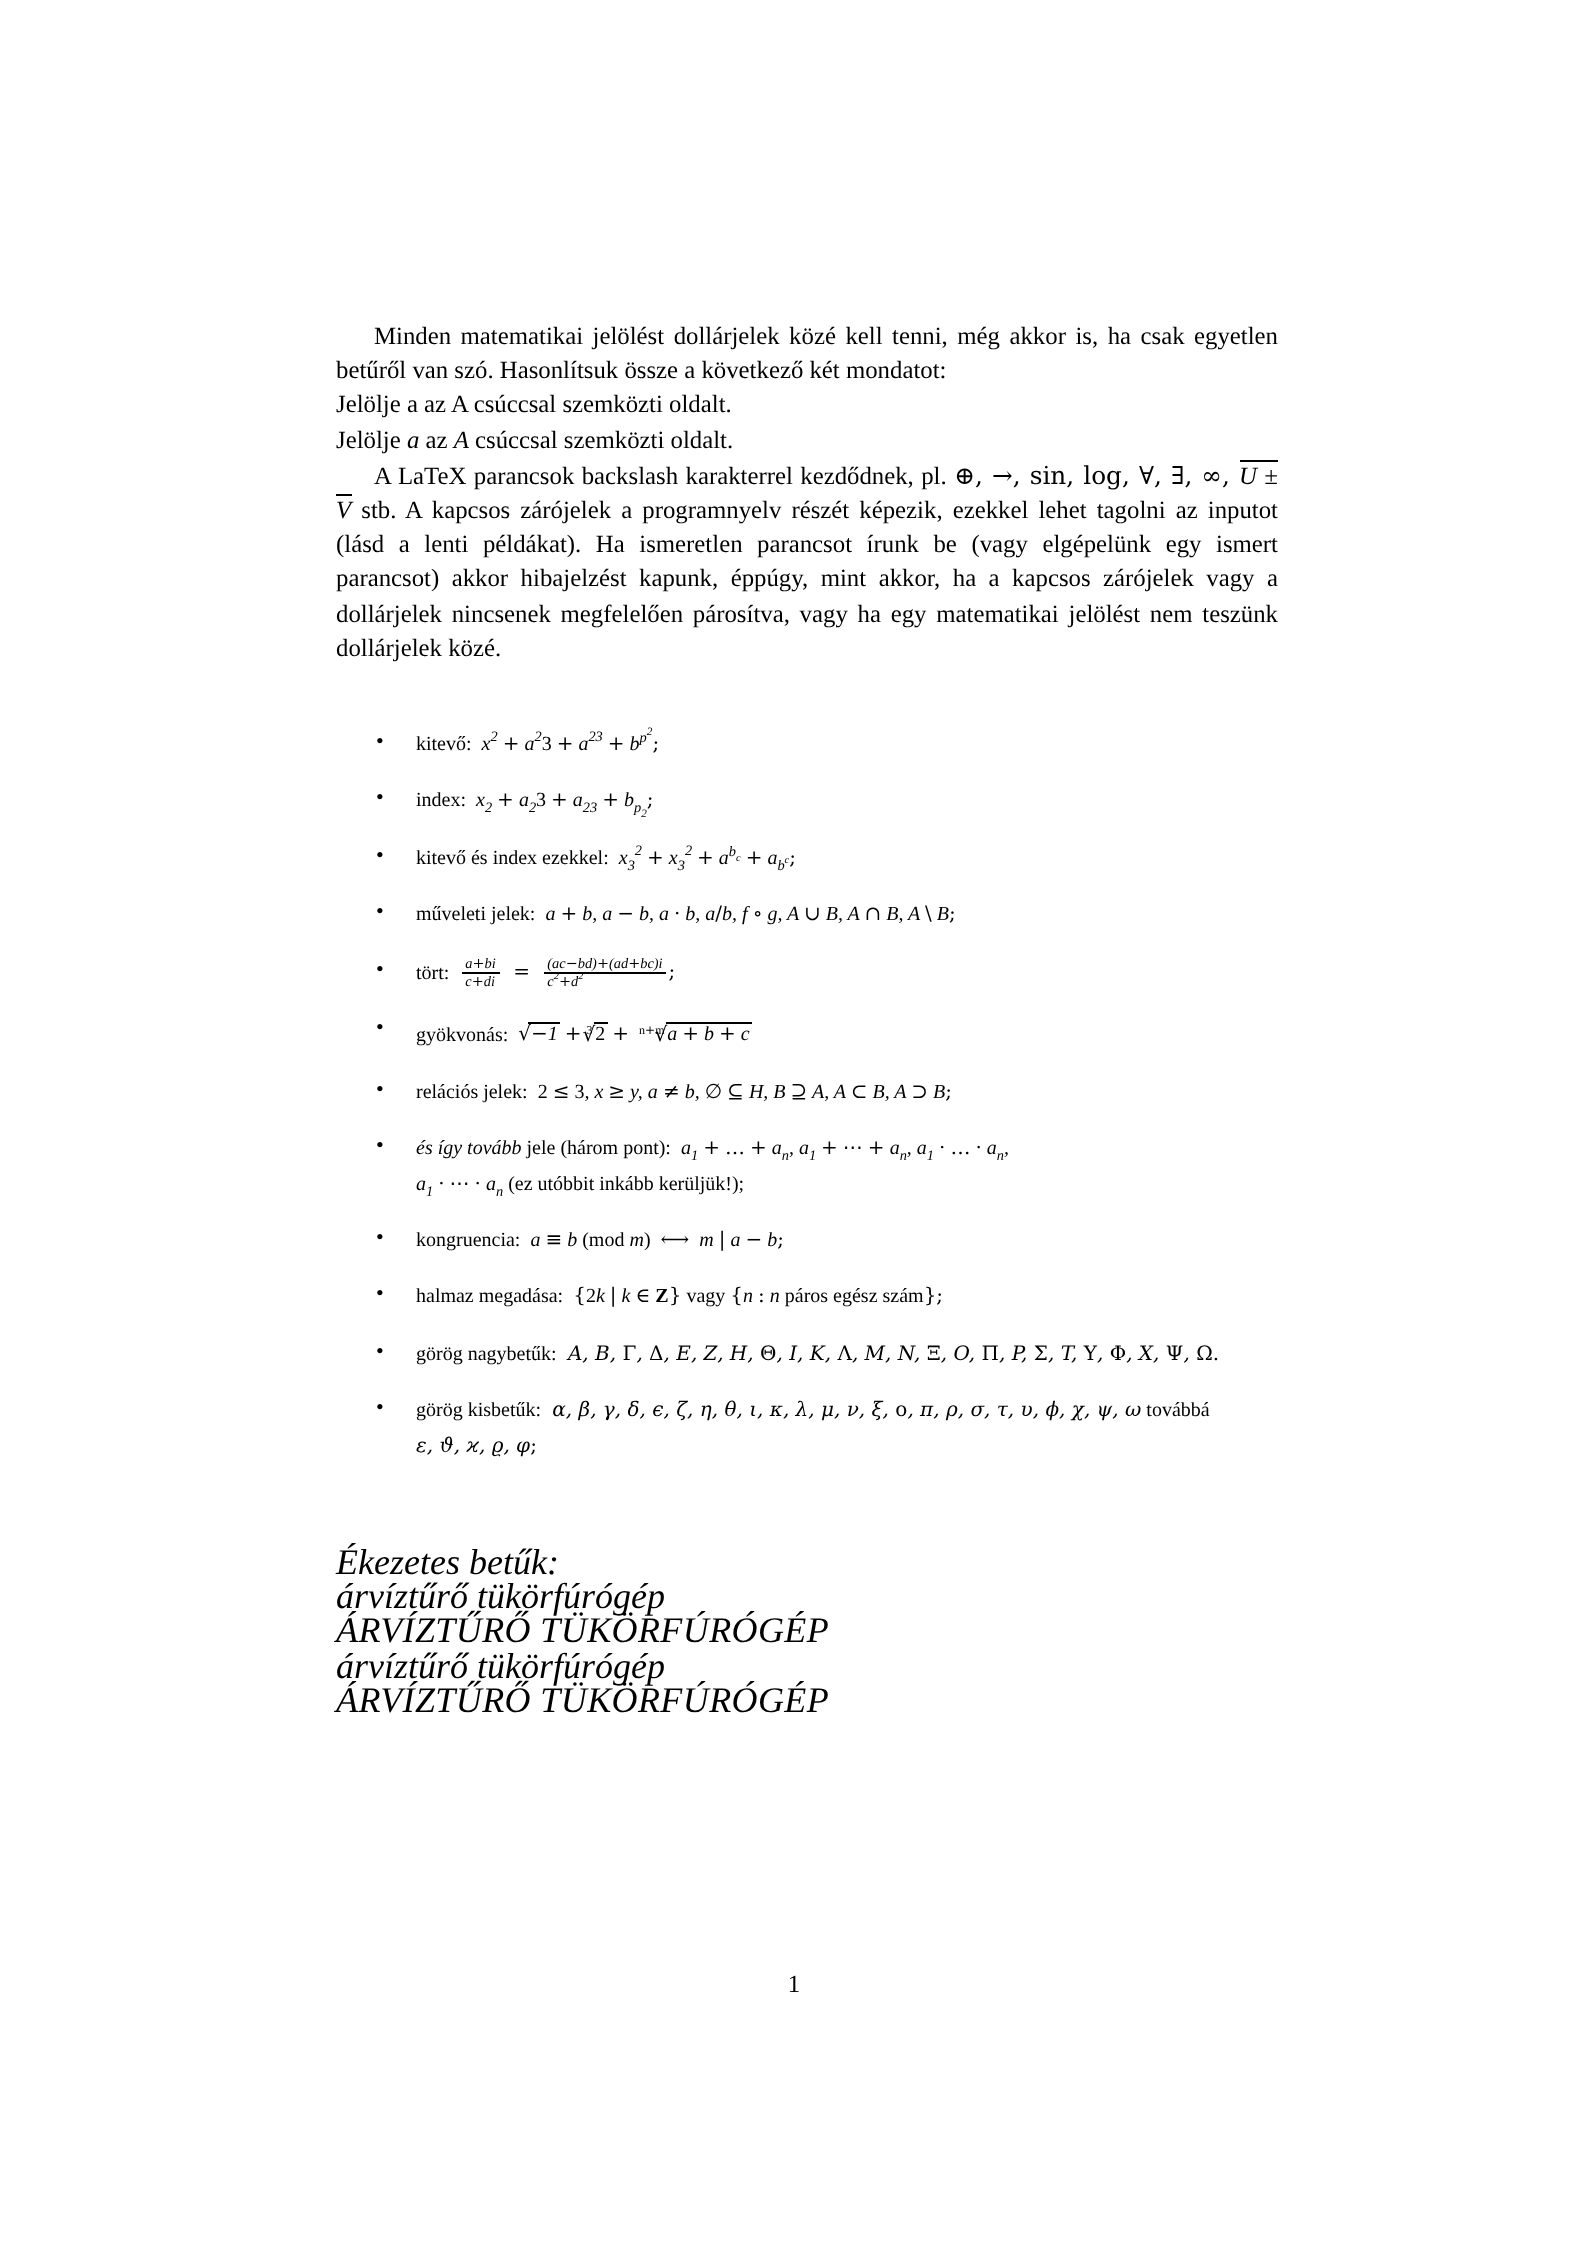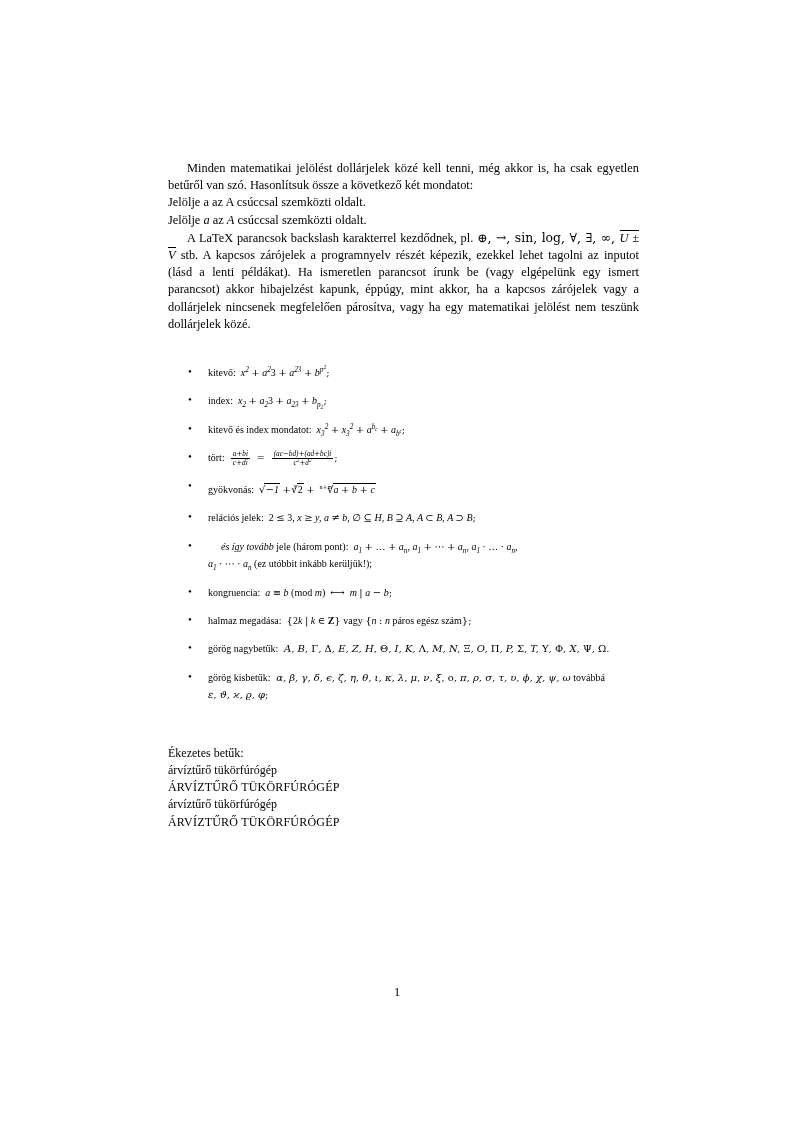--- a/index.html
+++ b/index.html
@@ -89,27 +89,26 @@
     font-size: 10px;
     line-height: 17.4px;
   }
   ul.items > li:before {
     content: "\2022";
     position: absolute;
     left: 2px;
     top: -1px;
     font-size: 11px;
   }
-  .it { font-style: italic; margin-left: 13px; }
+  .it { font-style: italic; }
 
   
   .frac {
     display: inline-block;
     vertical-align: -0.52em;
-    text-align: center;
     font-size: 0.72em;
     line-height: 1.16;
     margin: 0 1px;
   }
   .frac .num { display: block; padding: 0 2px; }
   .frac .den {
     display: block;
     border-top: 0.8px solid #000;
     padding: 0 2px;
   }
@@ -130,21 +129,21 @@
     vertical-align: 0.62em;
     margin-right: -5px;
     font-style: normal;
   }
 
   .overline {
     border-top: 0.9px solid #000;
     padding-top: 0px;
   }
 
-  .accented { font-size: 12px; line-height: 17.2px; }
+  .accented { font-size: 18px; line-height: 17.2px; font-style: italic; }
   .caps { letter-spacing: 0.2px; }
 
   .pagenum {
     position: absolute;
     left: 0;
     top: 985px;
     width: 794px;
     text-align: center;
     font-size: 12.4px;
   }
@@ -180,26 +179,32 @@
       </li>
 
       <li>
         <span>index:</span>
         <span class="m">
           &nbsp;x<sub class="ix">2</sub> <span class="op">+</span> a<sub class="ix">2</sub><span class="upnum">3</span> <span class="op">+</span> a<sub class="ix">23</sub> <span class="op">+</span> b<sub class="ix">p<sub class="ix">2</sub></sub><span class="op">;</span>
         </span>
       </li>
 
       <li>
-        <span>kitevő és index mondatot:</span>
+        <span>kitevő és index ezekkel:</span>
         <span class="m">
           &nbsp;x<sub class="ix">3</sub><sup class="ex">2</sup> <span class="op">+</span> x<sub class="ix">3</sub><sup class="ex">2</sup> <span class="op">+</span> a<sup class="ex">b<sub class="ix">c</sub></sup> <span class="op">+</span> a<sub class="ix">b<sup class="ex">c</sup></sub><span class="op">;</span>
         </span>
       </li>
 
+      <li>
+        <span>műveleti jelek:</span>
+        <span class="m">
+          &nbsp;a <span class="op">+</span> b, a <span class="op">−</span> b, a <span class="op">·</span> b, a<span class="op">/</span>b, f <span class="op">∘</span> g, A <span class="op">∪</span> B, A <span class="op">∩</span> B, A <span class="op">\</span> B<span class="op">;</span>
+        </span>
+      </li>
 
       <li>
         <span>tört:</span>
         <span class="m">
           &nbsp;<span class="frac"><span class="num">a<span class="op">+</span>bi</span><span class="den">c<span class="op">+</span>di</span></span>
           <span class="op">&nbsp;=&nbsp;</span>
           <span class="frac"><span class="num">(ac<span class="op">−</span>bd)<span class="op">+</span>(ad<span class="op">+</span>bc)i</span><span class="den">c<sup class="ex">2</sup><span class="op">+</span>d<sup class="ex">2</sup></span></span><span class="op">;</span>
         </span>
       </li>
 

